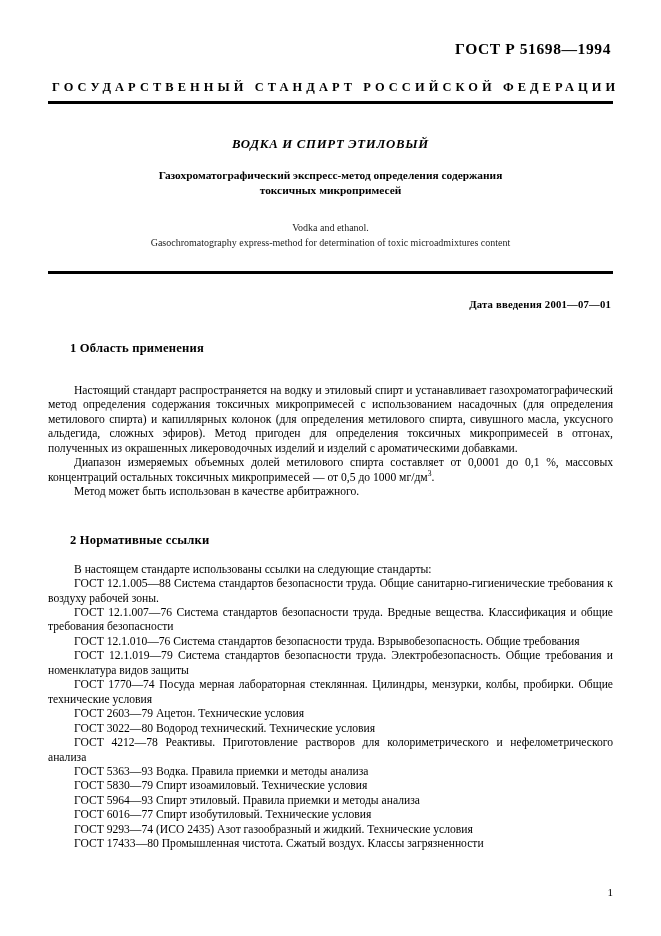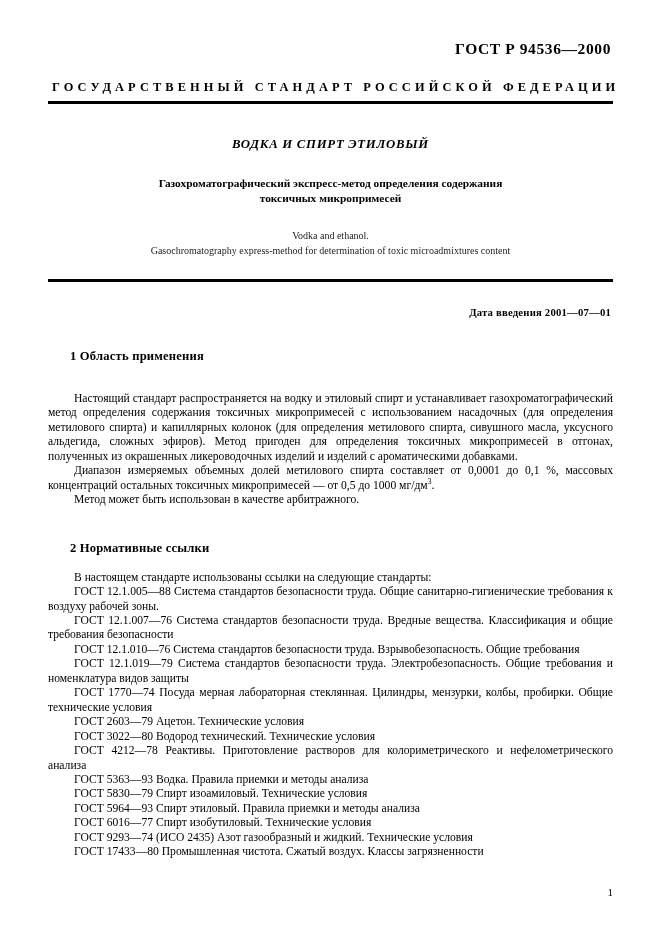--- a/index.html
+++ b/index.html
@@ -57,21 +57,21 @@
     font-weight: bold;
     letter-spacing: 0.7px;
     margin-top: 33px;
     font-style: italic;
   }
   .title-sub {
     text-align: center;
     font-size: 11.4px;
     font-weight: bold;
     line-height: 15px;
-    margin-top: 24px;
+    margin-top: 16px;
   }
   .title-en {
     text-align: center;
     font-size: 10px;
     line-height: 14.5px;
     margin-top: 23px;
     color: #1c1c1c;
   }
   .rule-wrap-2 {
     margin-top: 21px;
@@ -145,21 +145,21 @@
     bottom: 38px;
     font-size: 11px;
     text-align: right;
   }
 </style>
 </head>
 <body>
 
 <div class="page">
 
-  <div class="doc-code">ГОСТ Р 94536—2000</div>
+  <div class="doc-code">ГОСТ Р 51698—1994</div>
 
   <div class="state-standard">ГОСУДАРСТВЕННЫЙ СТАНДАРТ РОССИЙСКОЙ ФЕДЕРАЦИИ</div>
 
   <div class="rule-thick"></div>
 
   <div class="title-main">ВОДКА И СПИРТ ЭТИЛОВЫЙ</div>
 
   <div class="title-sub">
     <div>Газохроматографический экспресс-метод определения содержания</div>
     <div>токсичных микропримесей</div>

